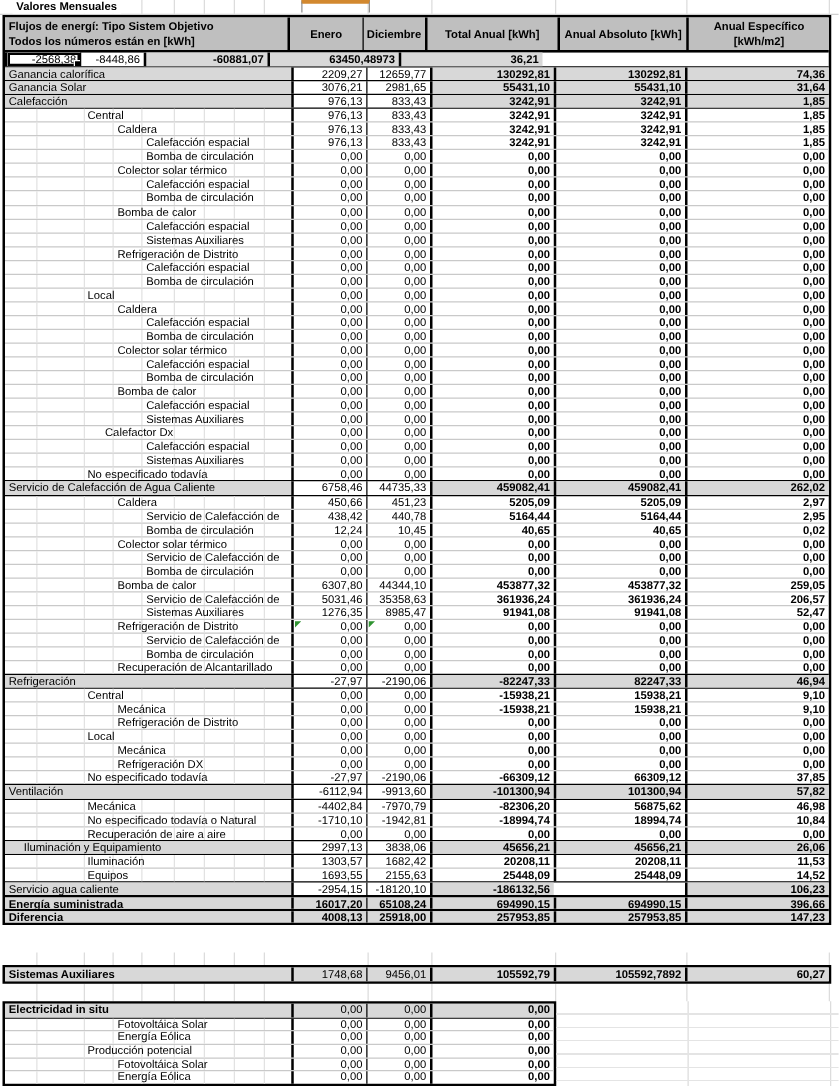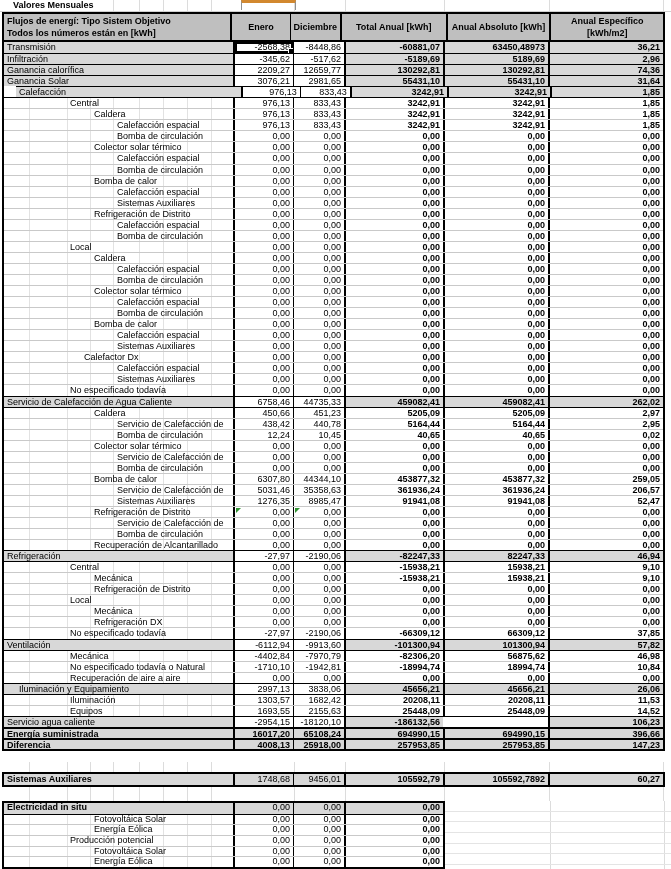--- a/index.html
+++ b/index.html
@@ -113,52 +113,43 @@
     <div class="hcell bL2" style="width:105px">
       <span>Anual Absoluto [kWh]</span>
     </div>
     <div class="hcell bL2" style="width:115px">
       <span>Anual Específico</span>
       <span>[kWh/m2]</span>
     </div>
   </div>
   <div id="main-rows">
       <div class="trow k-s" style="height: 11.05px; line-height: 10.05px;">
-        <div class="cell c-label" style="width: 229px; padding-left: 3px;">Transmisión</div>
         <div class="cell c-num bL2 c1 selected" style="width: 60px;">-2568,38<span class="fill-handle"></span></div>
         <div class="cell c-num bL1 c2" style="width: 51px;">-8448,86</div>
         <div class="cell c-num bL2 c3 bold" style="width: 99px;">-60881,07</div>
         <div class="cell c-num bL2 c4 bold" style="width: 105px;">63450,48973</div>
         <div class="cell c-num bL2 c5 bold" style="width: 115px;">36,21</div>
-      </div>
-      <div class="trow k-s" style="height: 11.05px; line-height: 10.05px; border-top: 1px solid rgb(0, 0, 0);">
-        <div class="cell c-label" style="width: 229px; padding-left: 3px;">Infiltración</div>
-        <div class="cell c-num bL2 c1" style="width: 60px;">-345,62</div>
-        <div class="cell c-num bL1 c2" style="width: 51px;">-517,62</div>
-        <div class="cell c-num bL2 c3 bold" style="width: 99px;">-5189,69</div>
-        <div class="cell c-num bL2 c4 bold" style="width: 105px;">5189,69</div>
-        <div class="cell c-num bL2 c5 bold" style="width: 115px;">2,96</div>
       </div>
       <div class="trow k-s" style="height: 11.05px; line-height: 10.05px; border-top: 1px solid rgb(0, 0, 0);">
         <div class="cell c-label" style="width: 229px; padding-left: 3px;">Ganancia calorífica</div>
         <div class="cell c-num bL2 c1" style="width: 60px;">2209,27</div>
         <div class="cell c-num bL1 c2" style="width: 51px;">12659,77</div>
         <div class="cell c-num bL2 c3 bold" style="width: 99px;">130292,81</div>
         <div class="cell c-num bL2 c4 bold" style="width: 105px;">130292,81</div>
         <div class="cell c-num bL2 c5 bold" style="width: 115px;">74,36</div>
       </div>
       <div class="trow k-s" style="height: 11.05px; line-height: 10.05px; border-top: 1px solid rgb(0, 0, 0);">
         <div class="cell c-label" style="width: 229px; padding-left: 3px;">Ganancia Solar</div>
         <div class="cell c-num bL2 c1" style="width: 60px;">3076,21</div>
         <div class="cell c-num bL1 c2" style="width: 51px;">2981,65</div>
         <div class="cell c-num bL2 c3 bold" style="width: 99px;">55431,10</div>
         <div class="cell c-num bL2 c4 bold" style="width: 105px;">55431,10</div>
         <div class="cell c-num bL2 c5 bold" style="width: 115px;">31,64</div>
       </div>
-      <div class="trow k-s" style="height: 11.05px; line-height: 10.05px; border-top: 1px solid rgb(0, 0, 0); margin-left: 12px;">
+      <div class="trow k-s" style="height: 11.05px; line-height: 10.05px; border-top: 1px solid rgb(0, 0, 0);">
         <div class="cell c-label" style="width: 229px; padding-left: 3px;">Calefacción</div>
         <div class="cell c-num bL2 c1" style="width: 60px;">976,13</div>
         <div class="cell c-num bL1 c2" style="width: 51px;">833,43</div>
         <div class="cell c-num bL2 c3 bold" style="width: 99px;">3242,91</div>
         <div class="cell c-num bL2 c4 bold" style="width: 105px;">3242,91</div>
         <div class="cell c-num bL2 c5 bold" style="width: 115px;">1,85</div>
       </div>
       <div class="trow k-c" style="height: 11.05px; line-height: 10.05px; border-top: 1px solid rgb(0, 0, 0);">
         <div class="cell c-label" style="width: 229px; padding-left: 66px;">Central</div>
         <div class="cell c-num bL2 c1" style="width: 60px;">976,13</div>

